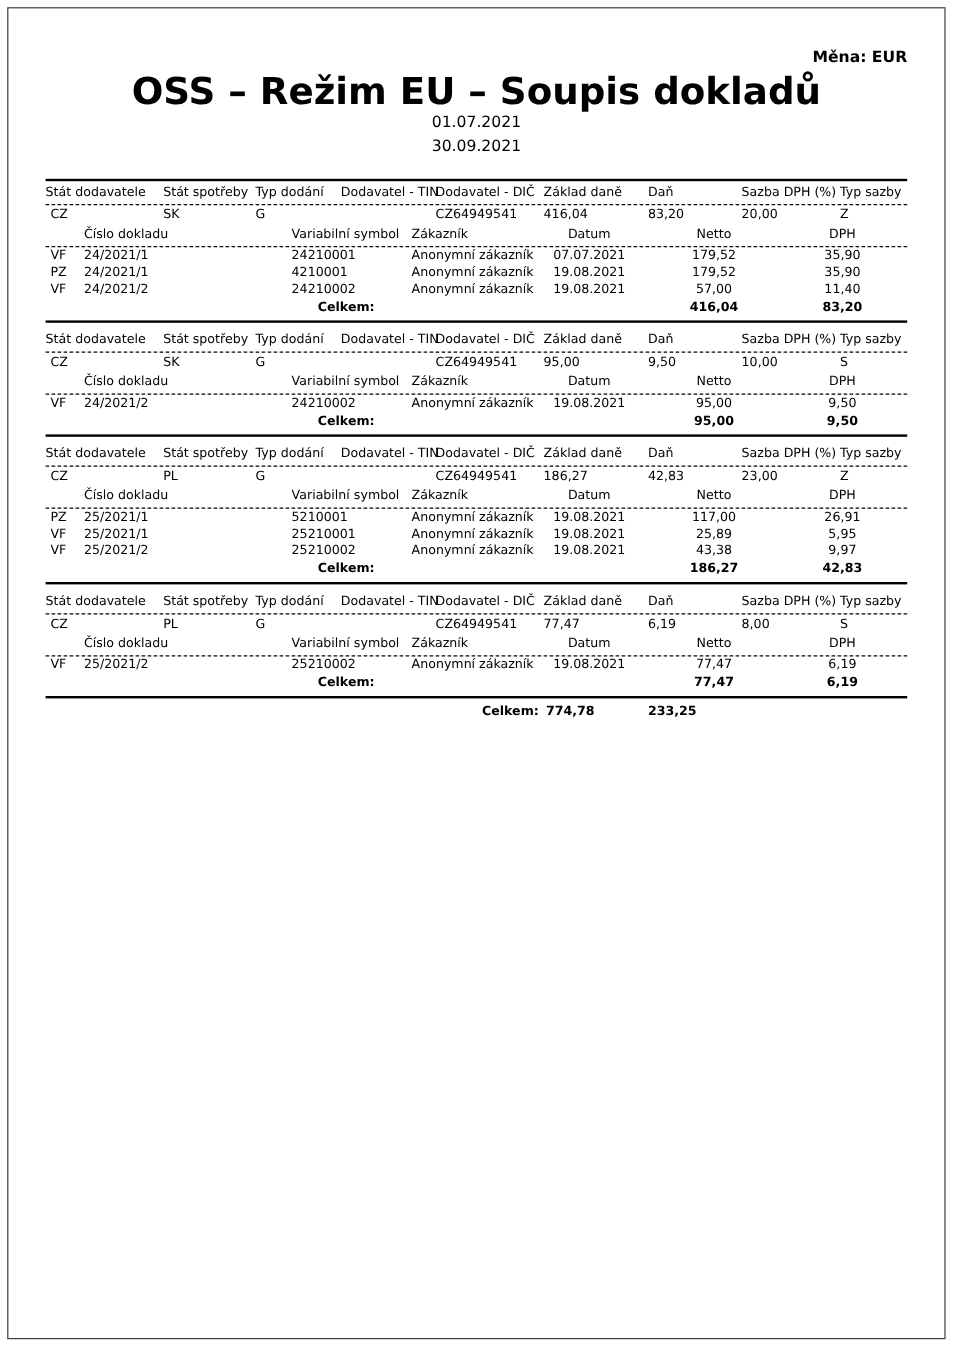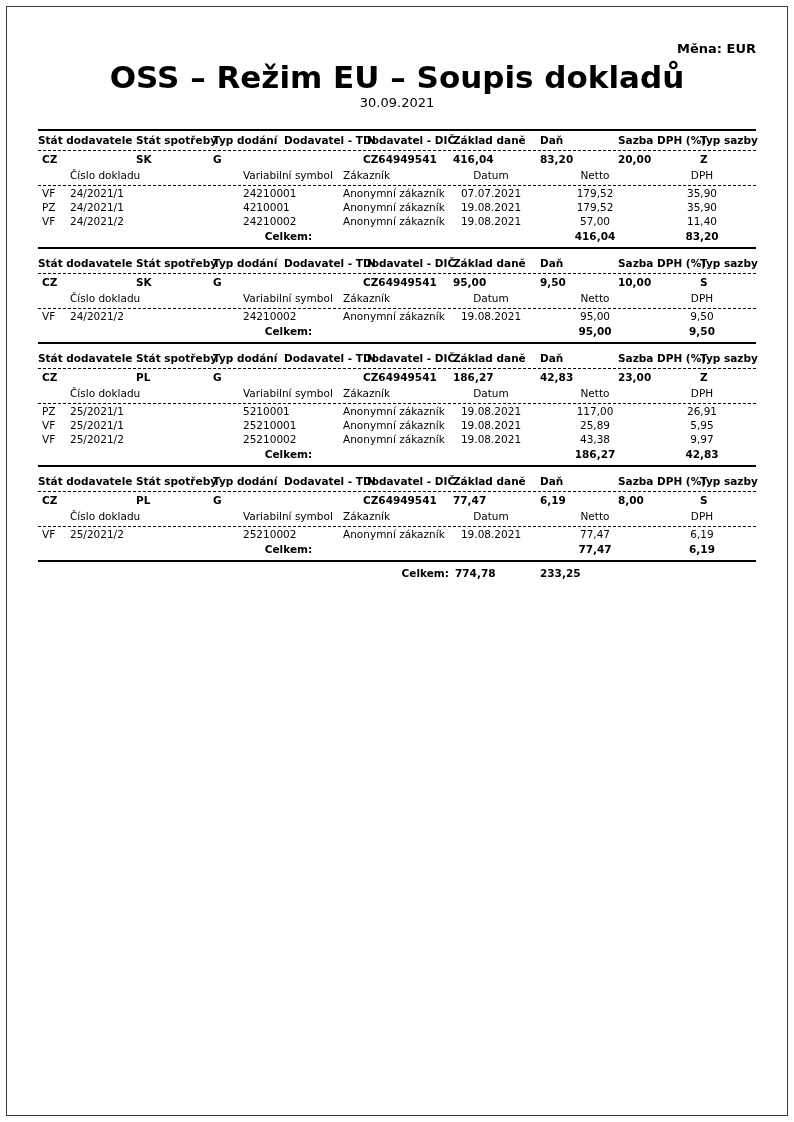--- a/index.html
+++ b/index.html
@@ -14,41 +14,42 @@
   .hrow2 { text-align:right; font-size:13px; line-height:16px; margin-top:8px;font-weight:bold; }
   .title { margin:4px 0 0 0; text-align:center; font-size:31px; line-height:32px; font-weight:bold; }
   .dates { text-align:center; font-size:13px; line-height:20px; }
   .report { margin:16px 38px 0 38px; font-size:10.5px; line-height:13px; }
   .section { border-bottom:2px solid #000; padding-bottom:4px; }
   #sections .section:first-child { border-top:2px solid #000; padding-top:3px; }
   #sections .section + .section { padding-top:8px; }
   .grow { display:grid; grid-template-columns:98px 77px 71px 79px 90px 87px 78px 82px 56px; }
   .drow { display:grid; grid-template-columns:32px 173px 100px 100px 96px 112px 105px; }
   .grow span, .drow span { white-space:nowrap; overflow:visible; }
-  .sec-head { border-bottom:1px dashed #000; padding-bottom:3px; font-weight:bold; }
-  .sec-values { padding:2px 0 1px 0; font-weight:bold; }
+  .sec-head { border-bottom:1px dashed #000; padding-bottom:3px; font-weight:normal; }
+  .sec-values { padding:2px 0 1px 0; font-weight:normal; }
   .sub-head { border-bottom:1px dashed #000; padding:1px 0 3px 0; margin-top:1px; }
   .rows .drow { padding-top:1px; }
   .celkem { padding-top:2px; font-weight:bold; }
   .r { text-align:center; }
   .pl4 { padding-left:4px; }
   .pr3 { padding-right:3px; }
   .span5 { grid-column:1/6; }
   .gtotal { display:grid; grid-template-columns:415px 87px 78px 138px; margin-top:5px; font-weight:bold; }
   .gtotal .lbl { text-align:right; padding-right:4px; }
   .gtotal .v1 { padding-left:2px; }
 </style>
 </head>
 <body>
 
 <div class="sheet"></div>
 
 <div class="header">
   <div class="hrow2">Měna: EUR</div>
   <div class="title">OSS – Režim EU – Soupis dokladů</div>
+  <div class="dates">01.07.2021</div>
   <div class="dates">30.09.2021</div>
 </div>
 
 <div class="report">
   <div id="sections">
   <section class="section">
     <div class="grow sec-head">
       <span>Stát dodavatele</span>
       <span>Stát spotřeby</span>
       <span>Typ dodání</span>

